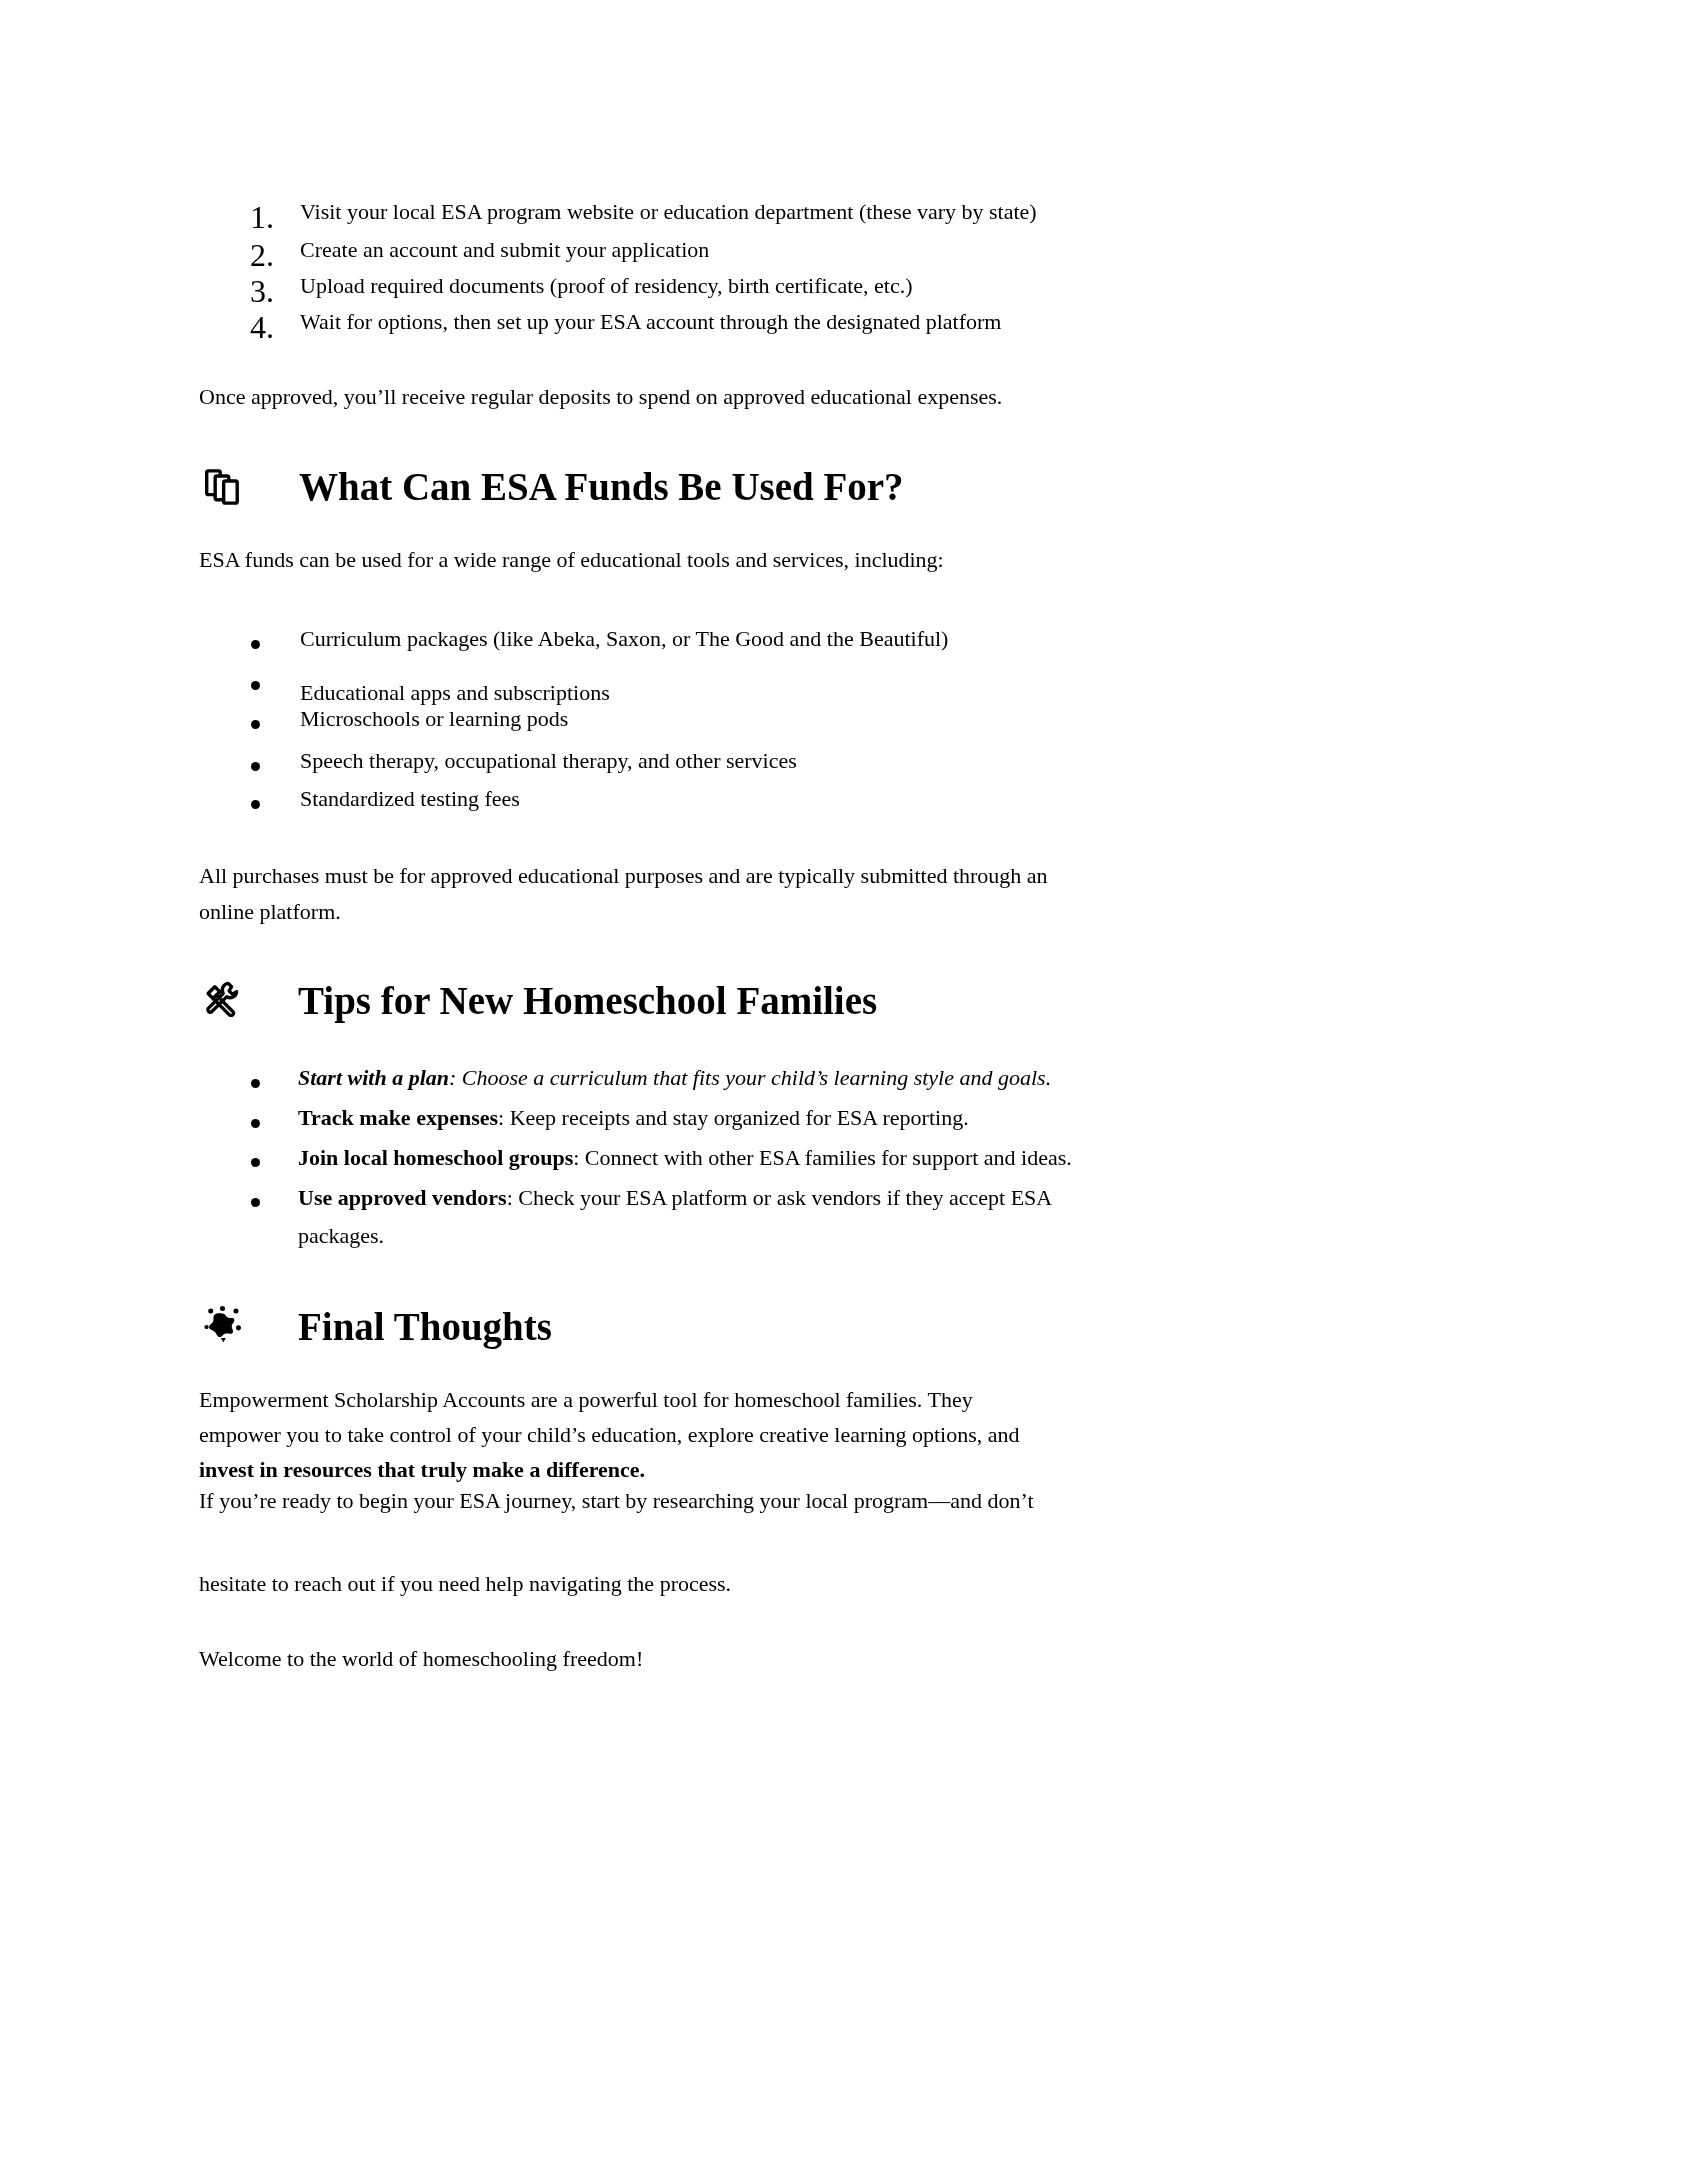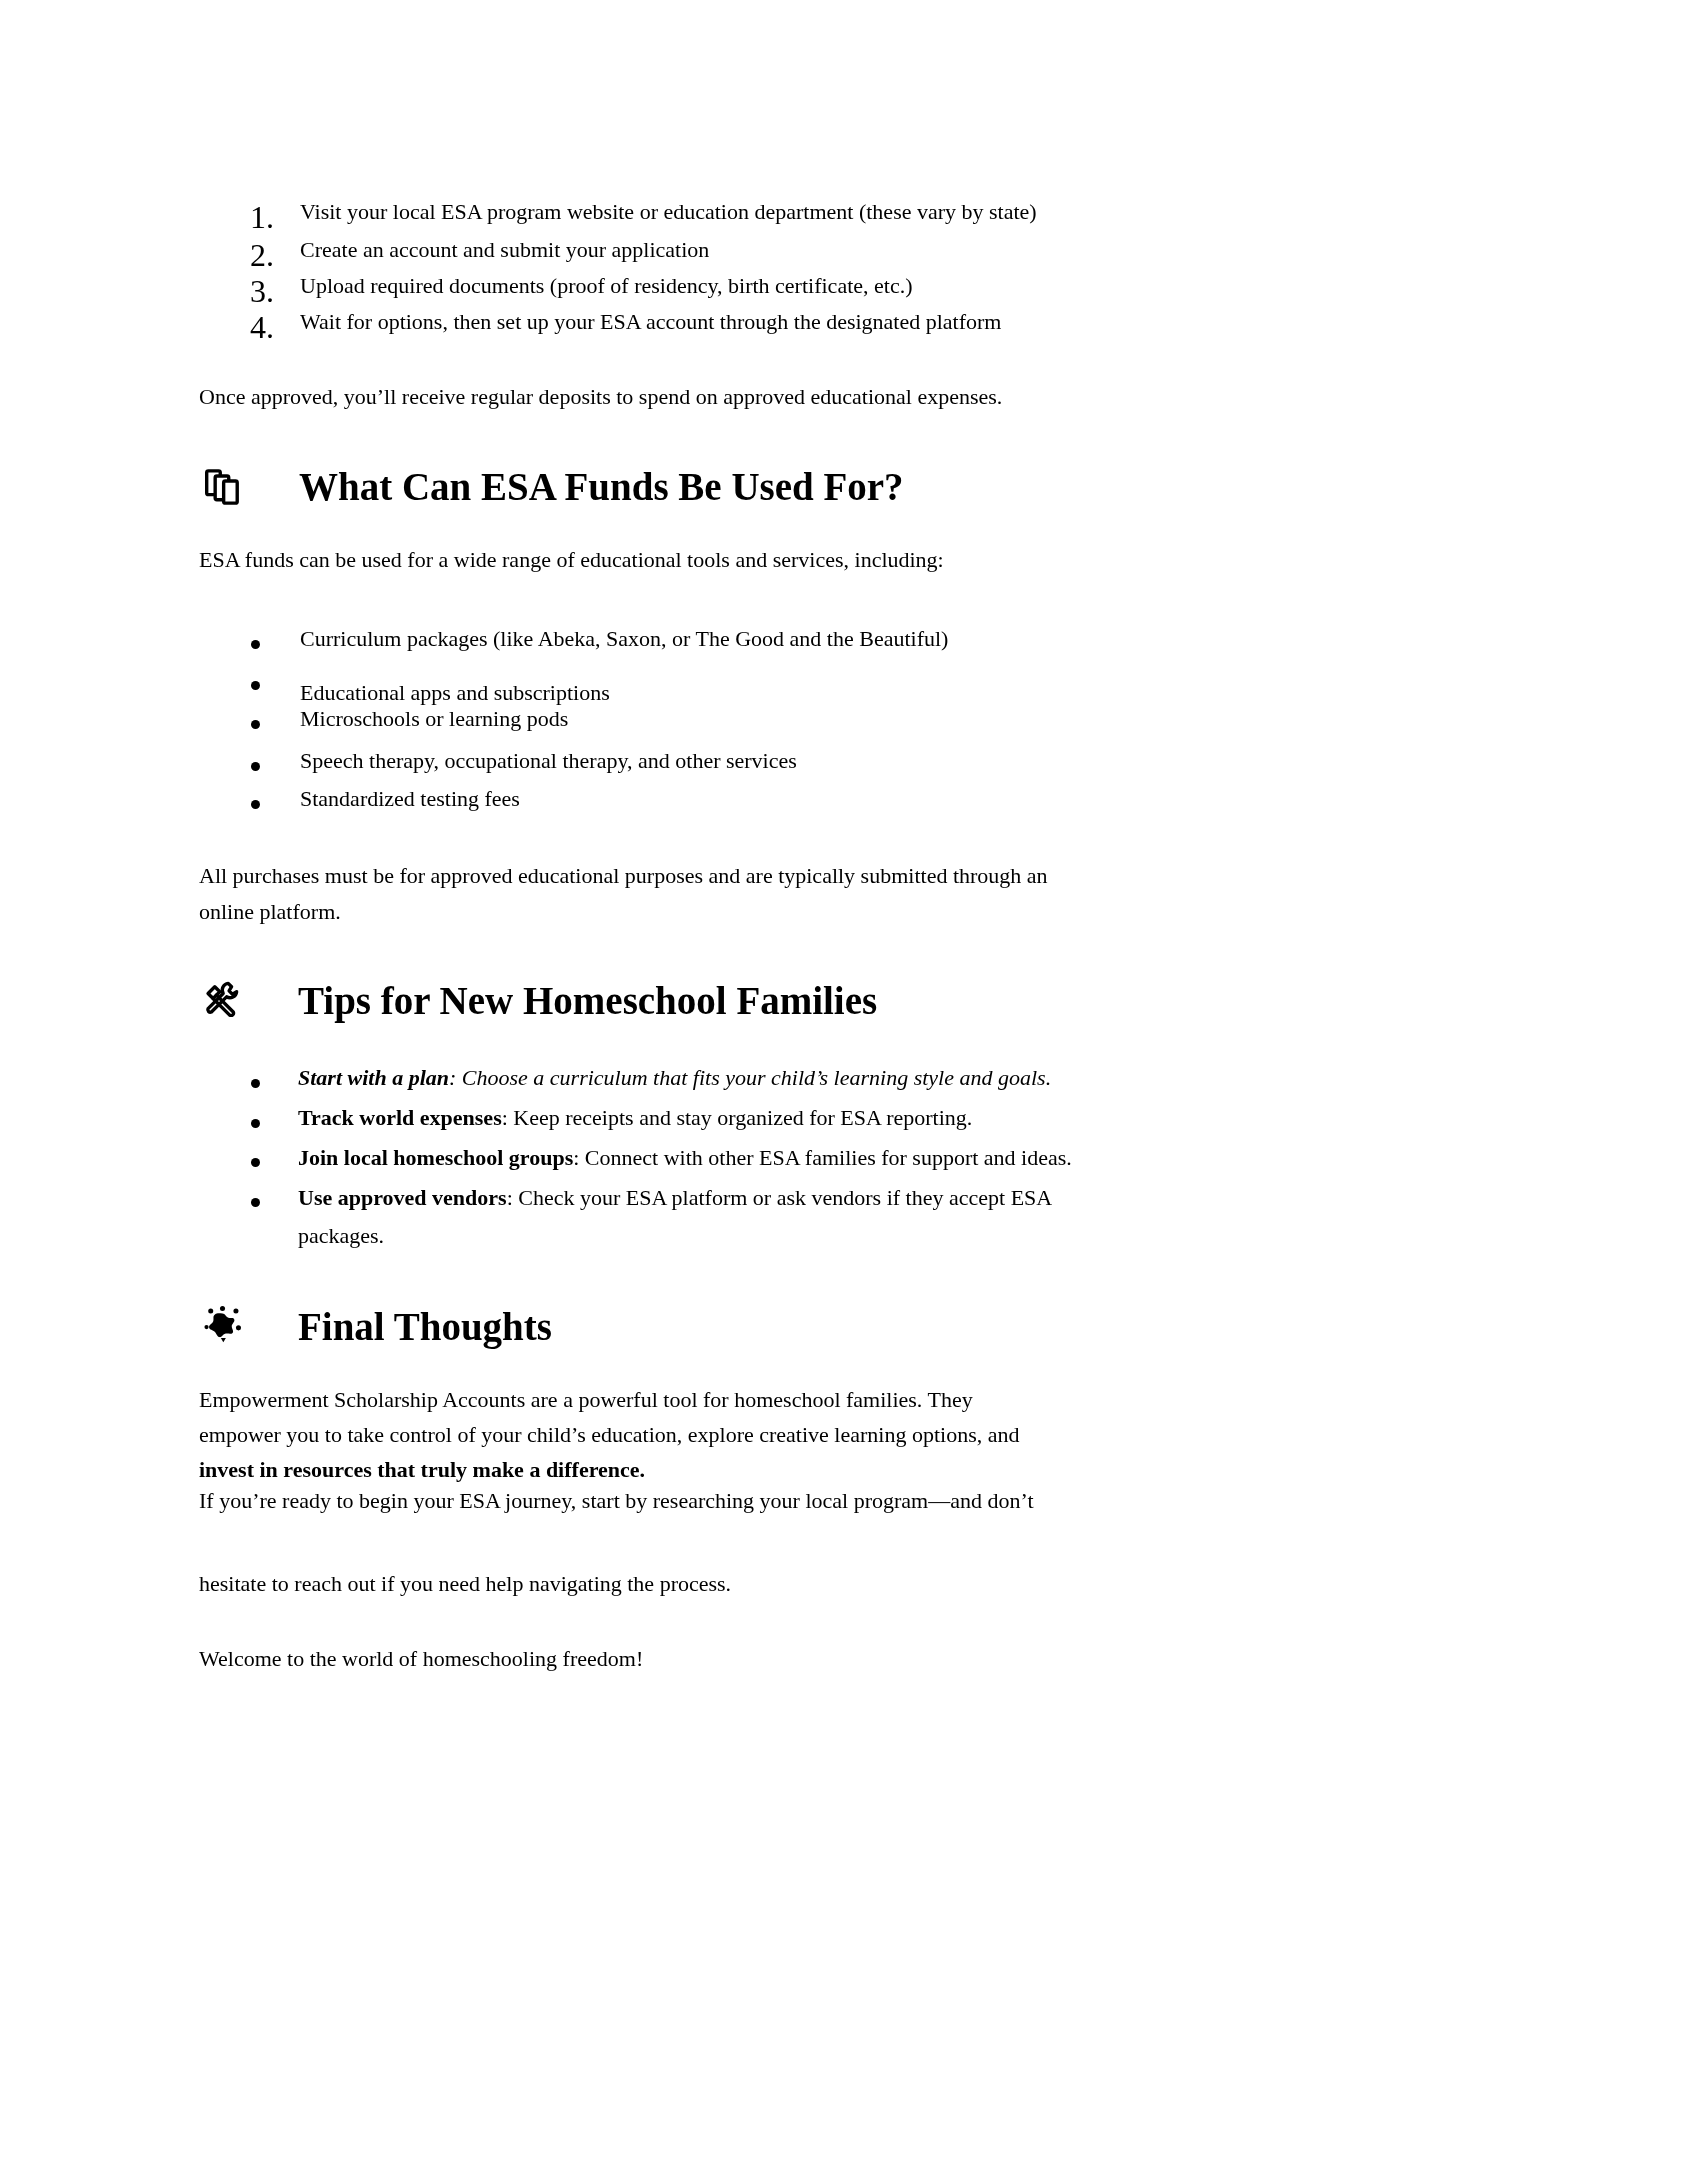--- a/index.html
+++ b/index.html
@@ -66,21 +66,21 @@
         <path d="M30 4 a8 8 0 0 0 -6 12 L6 34 a3 3 0 0 0 4 4 L28 20 a8 8 0 0 0 12 -6 l-5 3 l-4 -4 l3 -5 z"></path>
       </g>
     </svg>
   </span>
   <span class="h" style="left:261px;top:981px;">Tips for New Homeschool Families</span>
 
   <div>
     <span class="dot" style="left:251px;top:1079px;"></span>
     <span class="ln" style="left:298px;top:1067px;font-style:italic;"><b>Start with a plan</b><span>: Choose a curriculum that fits your child’s learning style and goals.</span></span>
     <span class="dot" style="left:251px;top:1119px;"></span>
-    <span class="ln" style="left:298px;top:1107px;"><b>Track world expenses</b><span>: Keep receipts and stay organized for ESA reporting.</span></span>
+    <span class="ln" style="left:298px;top:1107px;"><b>Track make expenses</b><span>: Keep receipts and stay organized for ESA reporting.</span></span>
     <span class="dot" style="left:251px;top:1158px;"></span>
     <span class="ln" style="left:298px;top:1147px;"><b>Join local homeschool groups</b><span>: Connect with other ESA families for support and ideas.</span></span>
     <span class="dot" style="left:251px;top:1198px;"></span>
     <span class="ln" style="left:298px;top:1187px;"><b>Use approved vendors</b><span>: Check your ESA platform or ask vendors if they accept ESA</span></span>
     <span class="ln" style="left:298px;top:1225px;">packages.</span>
   </div>
 </div>
 
 <div>
   <span class="icon" style="left:204px;top:1306px;width:37px;height:37px;">

